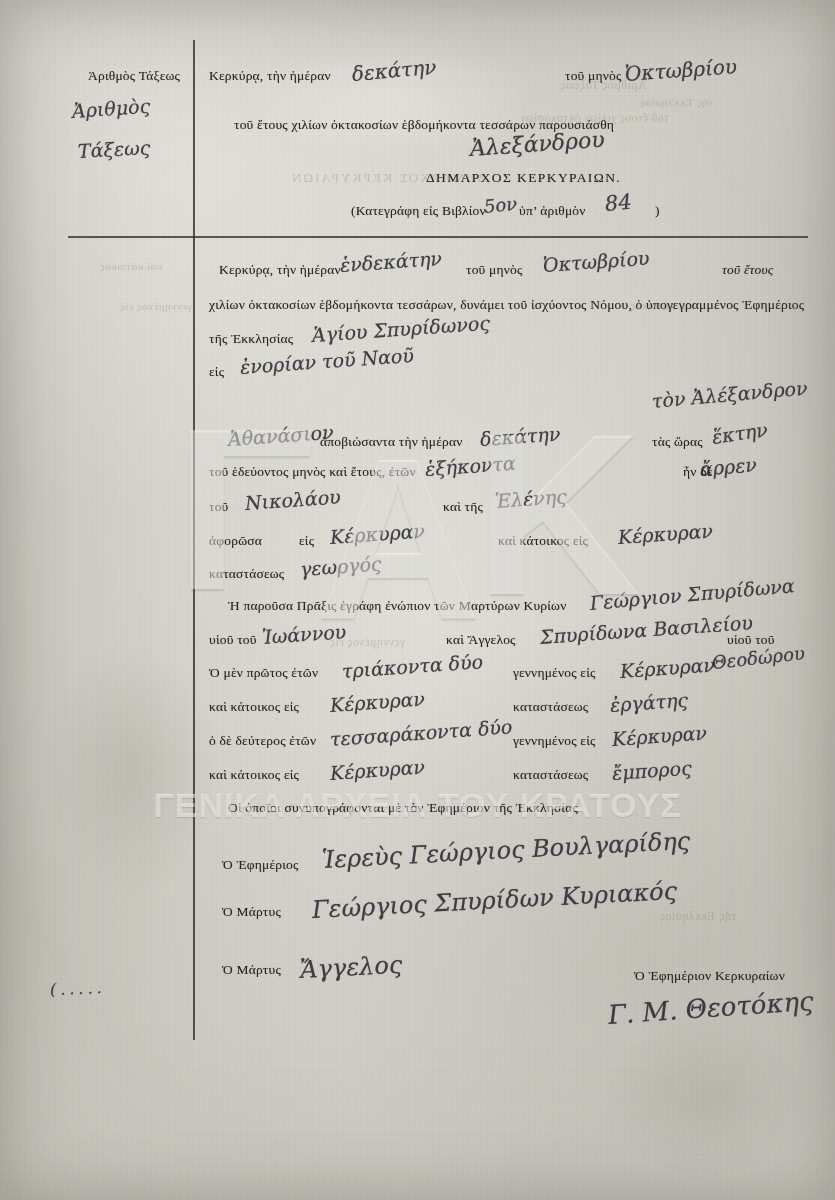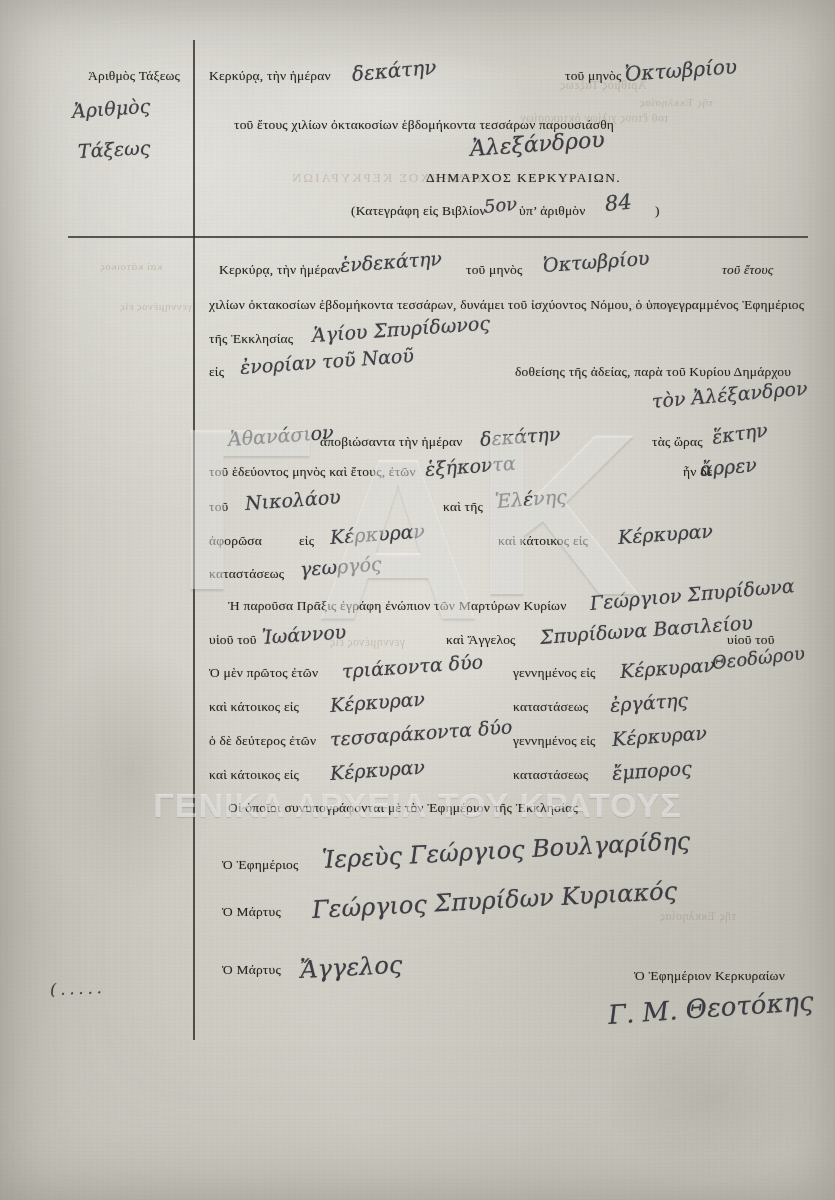--- a/index.html
+++ b/index.html
@@ -175,21 +175,20 @@
   <div class="hw" style="left:470px; top:136px; font-size:22px; transform:rotate(-4deg);">Ἀλεξάνδρου</div>
   <div class="hw" style="left:484px; top:196px; font-size:18px; transform:rotate(-6deg);">5ον</div>
   <div class="hw" style="left:605px; top:192px; font-size:21px; transform:rotate(-5deg);">84</div>
 
   <div class="pt" style="left:219px; top:262px;">Κερκύρᾳ, τὴν ἡμέραν</div>
   <div class="pt" style="left:466px; top:262px;">τοῦ μηνὸς</div>
   <div class="pt" style="left:722px; top:262px;font-style:italic;">τοῦ ἔτους</div>
   <div class="pt" style="left:209px; top:297px;">χιλίων ὀκτακοσίων ἑβδομήκοντα τεσσάρων, δυνάμει τοῦ ἰσχύοντος Νόμου, ὁ ὑπογεγραμμένος Ἐφημέριος</div>
   <div class="pt" style="left:209px; top:331px;">τῆς Ἐκκλησίας</div>
   <div class="pt" style="left:209px; top:364px;">εἰς</div>
-  <div class="pt" style="left:515px; top:364px;">δοθείσης τῆς ἀδείας, παρὰ τοῦ Κυρίου Δημάρχου</div>
   <div class="pt" style="left:320px; top:434px;">ἀποβιώσαντα τὴν ἡμέραν</div>
   <div class="pt" style="left:652px; top:434px;">τὰς ὥρας</div>
   <div class="pt" style="left:209px; top:464px;">τοῦ ἑδεύοντος μηνὸς καὶ ἔτους, ἐτῶν</div>
   <div class="pt" style="left:646px; top:464px;margin-left:37px;">ἦν δὲ</div>
   <div class="pt" style="left:209px; top:499px;">τοῦ</div>
   <div class="pt" style="left:443px; top:499px;">καὶ τῆς</div>
   <div class="pt" style="left:209px; top:533px;">ἀφορῶσα</div>
   <div class="pt" style="left:299px; top:533px;">εἰς</div>
   <div class="pt" style="left:498px; top:533px;">καὶ κάτοικος εἰς</div>
   <div class="pt" style="left:209px; top:566px;">καταστάσεως</div>

